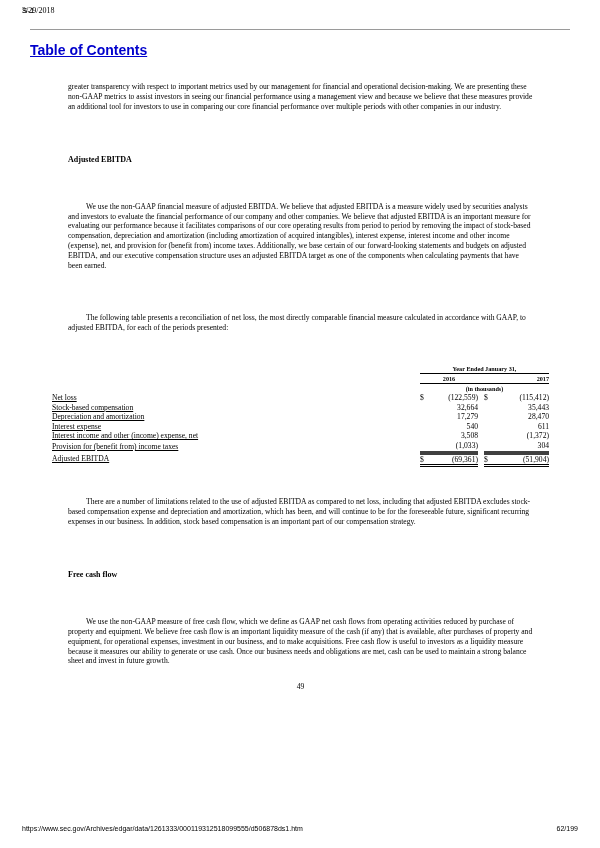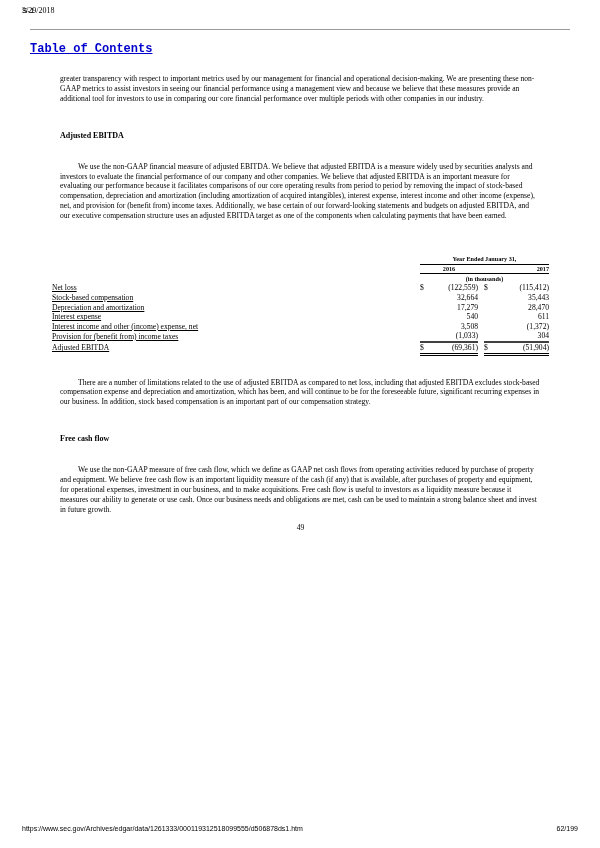--- a/index.html
+++ b/index.html
@@ -2,39 +2,39 @@
 <html><head>
   <meta charset="utf-8">
   <style>
     html, body { margin: 0; padding: 0; background: #ffffff; }
     body { width: 600px; height: 848px; position: relative; overflow: hidden; color: #000; }
     .print-header { position: absolute; top: 6px; left: 22px; right: 22px; height: 14px;
       font-family: "Liberation Sans", sans-serif; font-size: 8px; }
     .print-header .date { position: absolute; left: 0; top: 0; font-family: Liberation Serif, serif; }
     .print-header .title { position: absolute; left: 0; right: 0; text-align: left; top: 0; }
     .rule { position: absolute; top: 29px; left: 30px; right: 30px; border-top: 1px solid #9a9a9a; }
-    .toc { position: absolute; top: 42px; left: 30px; font-family: Liberation Mono, monospace;
-      font-size: 12px; font-weight: bold; color: #0000cc; text-decoration: underline; cursor: pointer; }
+    .toc { position: absolute; top: 42px; left: 30px; font-family: Liberation Sans, sans-serif;
+      font-size: 14px; font-weight: bold; color: #0000cc; text-decoration: underline; cursor: pointer; }
     .content { position: absolute; top: 66px; left: 52px; width: 497px;
       font-family: "Liberation Serif", serif; font-size: 7.6px; line-height: 9.9px; }
-    .content p { margin: 8px; }
+    .content p { margin: 16px; }
     .indent { text-indent: 18px; }
     .heading { font-weight: bold; font-size: 8px; }
     .gap1 { height: 11px; }
     .gap2 { height: 10px; }
     table.recon { border-collapse: collapse; width: 497px; font-family: "Liberation Serif", serif; font-size: 7.6px; }
     table.recon td { padding: 0; line-height: 9.6px; height: 9.6px; white-space: nowrap; }
     td.lbl { width: 368px; text-decoration: underline; }
     td.c1 { width: 58px; text-align: right; }
     td.sp { width: 6px; }
     td.c2 { width: 65px; text-align: right; }
     .hdr-top { text-align: center; font-weight: bold; font-size: 6.2px; border-bottom: 1px solid #000; }
     .hdr-yr { font-weight: bold; font-size: 6.2px; border-bottom: 1px solid #000; line-height: 7px !important; height: 7px !important; }
     .hdr-th { text-align: center; font-weight: bold; font-size: 6.2px; line-height: 8px !important; height: 8px !important; }
-    .uline { border-bottom: 2px solid #404040; }
+    .uline { border-bottom: 4px solid #404040; }
     .dline { border-bottom: 3px double #000; }
     .money { display: flex; justify-content: space-between; }
     .page-num { text-align: center; margin-top: 5px; }
     .print-footer { position: absolute; top: 825px; left: 22px; right: 22px;
       font-family: "Liberation Sans", sans-serif; font-size: 7px; }
     .print-footer .url { position: absolute; left: 0; top: 0; }
     .print-footer .pg { position: absolute; right: 0; top: 0; }
   </style>
 </head>
 <body>
@@ -48,20 +48,21 @@
 
 <a class="toc">Table of Contents</a>
 
 <div class="content">
   <p>greater transparency with respect to important metrics used by our management for financial and operational decision-making. We are presenting these non-GAAP metrics to assist investors in seeing our financial performance using a management view and because we believe that these measures provide an additional tool for investors to use in comparing our core financial performance over multiple periods with other companies in our industry.</p>
   <div class="gap1"></div>
   <p class="heading">Adjusted EBITDA</p>
   <div style="height:5px"></div>
   <p class="indent">We use the non-GAAP financial measure of adjusted EBITDA. We believe that adjusted EBITDA is a measure widely used by securities analysts and investors to evaluate the financial performance of our company and other companies. We believe that adjusted EBITDA is an important measure for evaluating our performance because it facilitates comparisons of our core operating results from period to period by removing the impact of stock-based compensation, depreciation and amortization (including amortization of acquired intangibles), interest expense, interest income and other income (expense), net, and provision for (benefit from) income taxes. Additionally, we base certain of our forward-looking statements and budgets on adjusted EBITDA, and our executive compensation structure uses an adjusted EBITDA target as one of the components when calculating payments that have been earned.</p>
   <div class="gap2"></div>
+  <p class="indent">The following table presents a reconciliation of net loss, the most directly comparable financial measure calculated in accordance with GAAP, to adjusted EBITDA, for each of the periods presented:</p>
   <div style="height:15px"></div>
 
   <table class="recon">
     <tbody>
         <tr>
       <td class="lbl"></td>
       <td colspan="3" class="hdr-top">Year Ended January 31,</td>
     </tr>
     <tr>
       <td class="lbl"></td>

